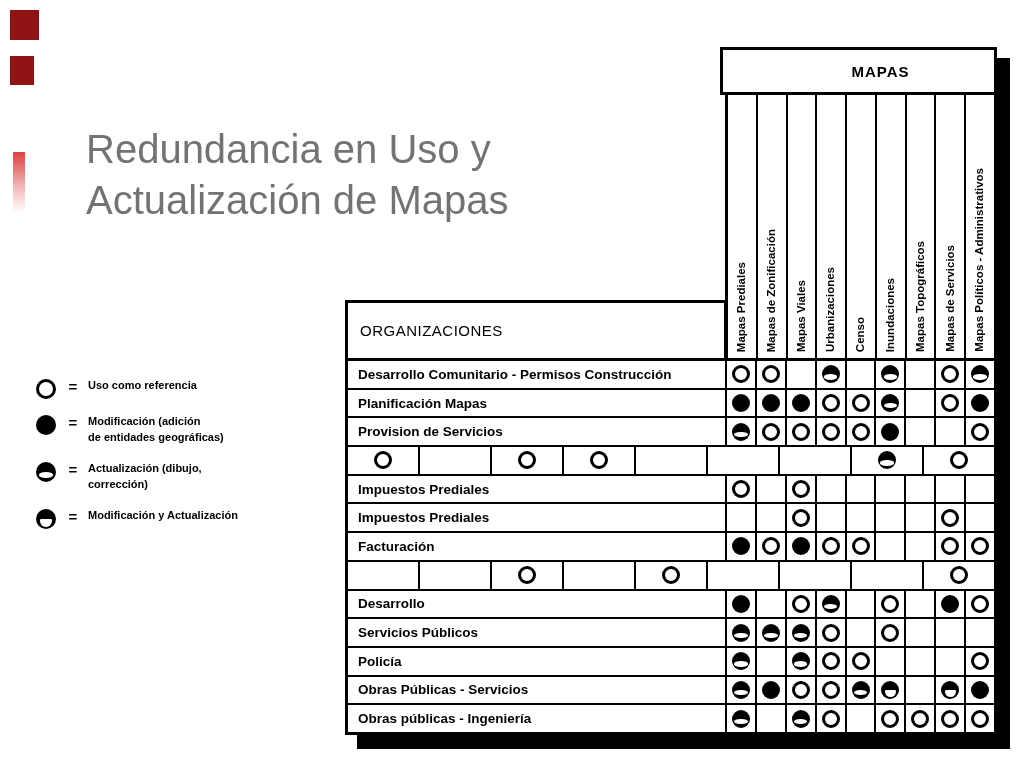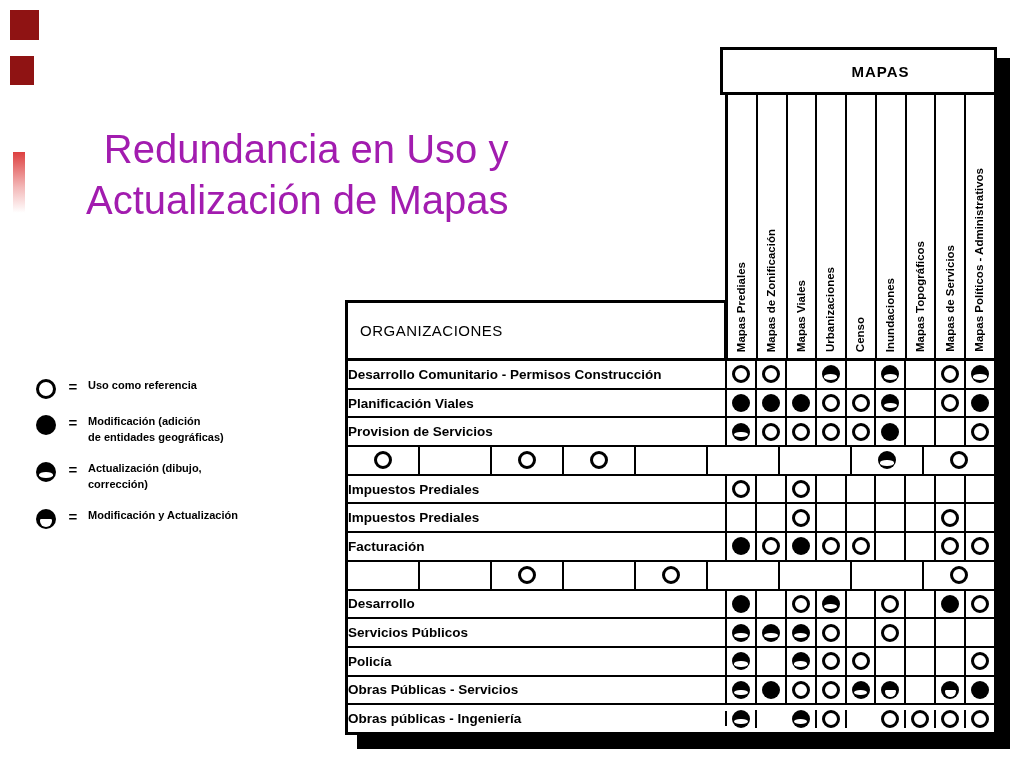--- a/index.html
+++ b/index.html
@@ -7,21 +7,21 @@
          font-family:"Liberation Sans",sans-serif;color:#000;}
 
   
   .deco-sq1{position:absolute;left:10px;top:10px;width:29px;height:30px;background:#8f1313;}
   .deco-sq2{position:absolute;left:10px;top:56px;width:24px;height:29px;background:#8f1313;}
   .deco-bar{position:absolute;left:13px;top:152px;width:12px;height:64px;
             background:linear-gradient(#dd4040,#f3b8b8 55%,#ffffff 95%);}
 
   
   .title{position:absolute;left:86px;top:124px;margin:0;font-size:40px;font-weight:400;
-         line-height:1.28;color:#a21caf;letter-spacing:0;text-align:right;}
+         line-height:1.28;color:#737373;letter-spacing:0;}
 
   
   .legend{position:absolute;left:36px;top:378px;width:310px;}
   .legend-item{display:flex;align-items:flex-start;margin-bottom:15px;}
   .symwrap{width:26px;display:flex;justify-content:flex-start;padding-top:1px;}
   .legend-eq{font-weight:bold;font-size:15px;width:22px;text-align:center;margin-right:4px;}
   .legend-text{font-weight:bold;font-size:11px;line-height:1.45;}
 
   
   .sym{width:18px;height:18px;border-radius:50%;box-sizing:border-box;position:relative;display:inline-block;}
@@ -51,23 +51,23 @@
   .colhead span{writing-mode:vertical-rl;transform:rotate(180deg);white-space:nowrap;
                 font-weight:bold;font-size:11.5px;line-height:1;}
 
   .org-box{position:absolute;left:345px;top:300px;width:382px;height:58px;border:3px solid #000;
            border-bottom:none;box-sizing:border-box;background:#fff;display:flex;align-items:center;
            padding-left:12px;font-weight:normal;font-size:15px;letter-spacing:0.5px;}
 
   .grid{position:absolute;left:345px;top:358px;width:652px;height:377px;border:3px solid #000;
         box-sizing:border-box;background:#fff;display:flex;flex-direction:column;}
   .grow{flex:1;display:flex;border-bottom:2px solid #000;box-sizing:border-box;min-height:0;}
-  .grow:last-child{border-bottom:none;align-items:center;}
+  .grow:last-child{border-bottom:none;}
   .glabel{width:379px;border-right:2px solid #000;box-sizing:border-box;display:flex;
-          align-items:center;font-weight:bold;font-size:13.5px;white-space:nowrap;overflow:hidden;}
+          align-items:center;padding-left:10px;font-weight:bold;font-size:13.5px;white-space:nowrap;overflow:hidden;}
   .gcell{flex:1;border-right:2px solid #000;box-sizing:border-box;display:flex;
          align-items:center;justify-content:center;}
   .gcell:last-child{border-right:none;}
 </style>
 </head>
 <body>
 
 <div class="slide">
 
   <div class="deco-sq1"></div>
@@ -167,21 +167,21 @@
         </div>
         <div class="gcell"></div>
         <div class="gcell">
           <span class="sym empty"></span>
         </div>
         <div class="gcell">
           <span class="sym act"></span>
         </div>
       </div>
       <div class="grow">
-        <div class="glabel">Planificación Viales</div>
+        <div class="glabel">Planificación Mapas</div>
         <div class="gcell">
           <span class="sym filled"></span>
         </div>
         <div class="gcell">
           <span class="sym filled"></span>
         </div>
         <div class="gcell">
           <span class="sym filled"></span>
         </div>
         <div class="gcell">

